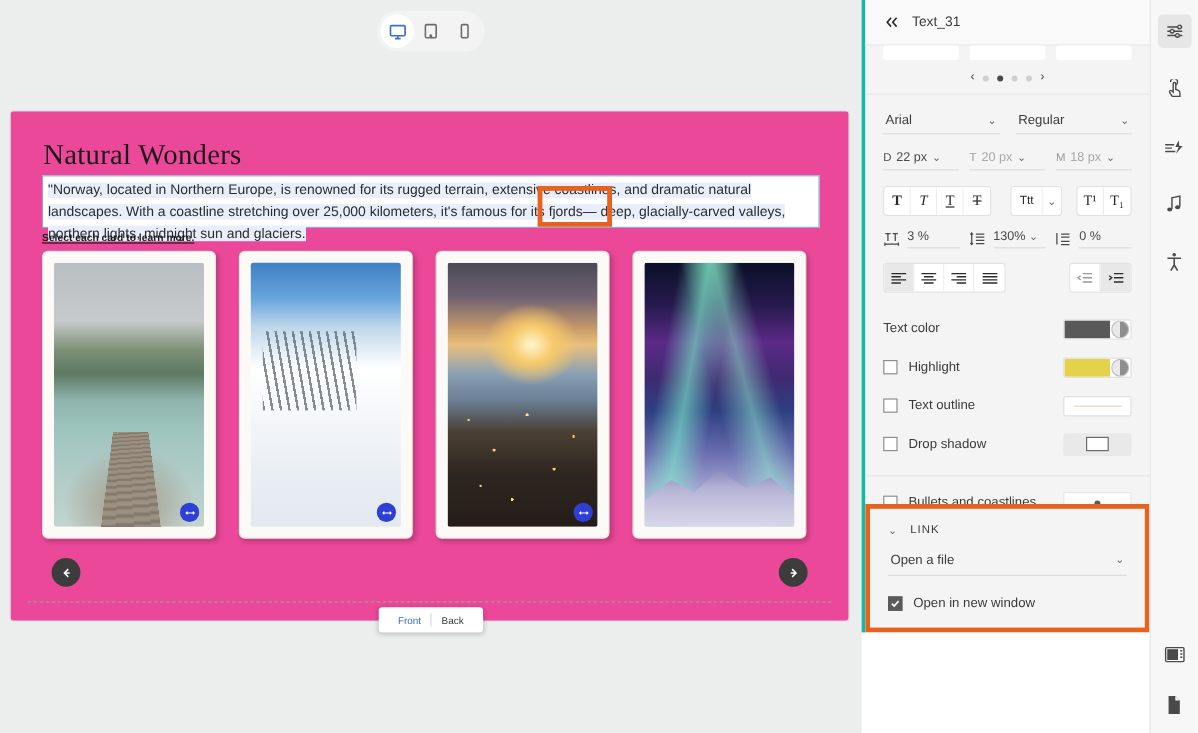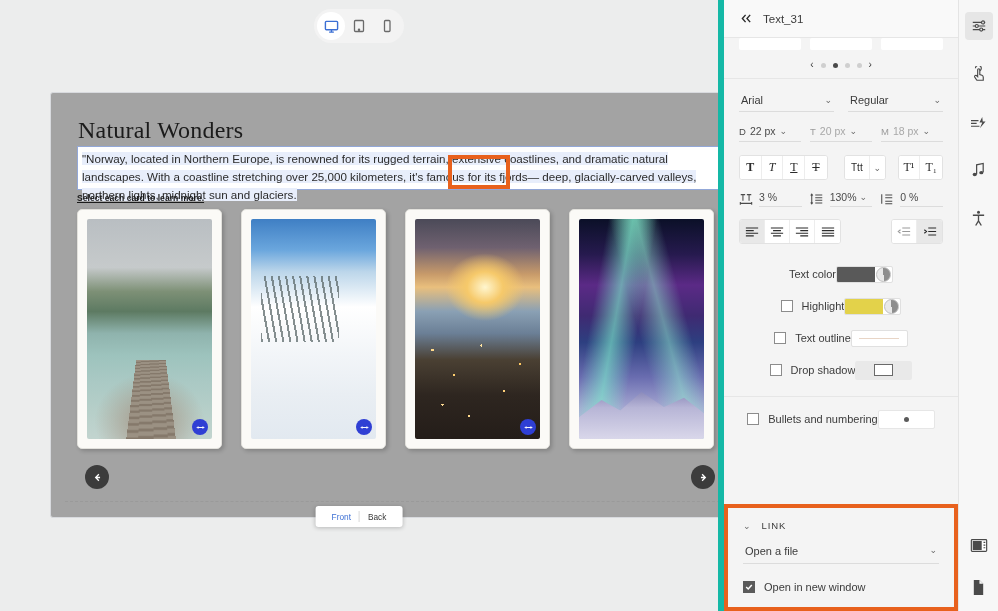--- a/index.html
+++ b/index.html
@@ -23,21 +23,21 @@
   }
   .device-btn {
     width: 28px; height: 28px; border-radius: 50%;
     display: flex; align-items: center; justify-content: center;
   }
   .device-btn.active { background: #ffffff; }
 
   .canvas {
     position: absolute; left: 8px; top: 92px;
     width: 700px; height: 426px;
-    background: #a3a3a3; border: 1px solid #d8dade; border-radius: 3px; margin-left: 42px;
+    background: #ec4899; border: 1px solid #d8dade; border-radius: 3px;
   }
   .canvas-title {
     position: absolute; left: 27px; top: 24px;
     font-family: "Liberation Serif", serif;
     font-size: 24px; color: #1b1b1b; letter-spacing: .2px;
   }
   .text-block {
     position: absolute; left: 26px; top: 53px;
     width: 648px; height: 44px;
     border: 1px solid #93a8d8; background: #ffffff;
@@ -146,22 +146,22 @@
 
   
   .ann {
     position: absolute; border: 4px solid #e8611d;
     pointer-events: none; z-index: 30;
   }
   .ann-text { left: 448px; top: 155px; width: 62px; height: 34px; }
 
   
   .panel {
-    width: 240px; height: 611px; background: #f4f4f4;
-    border-left: 6px solid #14b8a6; position: relative; overflow: hidden;
+    width: 240px; height: 527px; background: #f4f4f4;
+    border-left: 3px solid #14b8a6; position: relative; overflow: hidden;
   }
   .panel-header {
     height: 38px; background: #f9f9f9; border-bottom: 1px solid #e6e6e6;
     display: flex; align-items: center; gap: 10px; padding: 0 16px;
   }
   .panel-header .title { font-size: 11.5px; color: #3b3b3b; }
   .preset-row { height: 14px; display: flex; gap: 9px; padding: 0 15px; }
   .preset-chip { flex: 1; height: 12px; background: #ffffff; border-radius: 2px; }
   .pager {
     height: 26px; display: flex; align-items: center; justify-content: center; gap: 7px;
@@ -201,21 +201,21 @@
   .spacing-row { display: flex; align-items: flex-end; gap: 8px; padding: 11px 15px 0; }
   .sp-cell { display: flex; align-items: center; gap: 6px; flex: 1; }
   .sp-field {
     flex: 1; border-bottom: 1px solid #dcdcdc; padding-bottom: 3px;
     font-size: 10.5px; color: #4a4a4a; display: flex; align-items: center; gap: 3px;
   }
 
   .align-row { display: flex; align-items: center; justify-content: space-between; padding: 12px 15px 0; }
 
   .opt-row {
-    display: flex; align-items: center; justify-content: center;
+    display: flex; align-items: center; justify-content: space-between;
     padding: 0 15px; height: 32px;
   }
   .opt-label { font-size: 11px; color: #3b3b3b; display: flex; align-items: center; gap: 9px; }
   .cb {
     width: 12px; height: 12px; border: 1px solid #8c8c8c; background: #fff;
     display: inline-flex; align-items: center; justify-content: center;
   }
   .cb.checked { background: #5a5a5a; border-color: #5a5a5a; }
   .swatch {
     width: 57px; height: 17px; border-radius: 2px;
@@ -568,21 +568,21 @@
       <span class="shadow-sw">
         <span class="shadow-box"></span>
       </span>
     </div>
 
     <div class="divider" style="margin:10px 0 0"></div>
 
     <div class="opt-row" style="height:44px">
       <span class="opt-label">
         <span class="cb"></span>
-        <span>Bullets and numbering</span>
+        <span>Bullets and coastlines</span>
       </span>
       <span class="bullet-sw">
         <span class="bullet-dot"></span>
       </span>
     </div>
 
     <div class="link-wrap">
       <div class="link-head">
         <span class="caret">⌄</span>
         <span>LINK</span>

